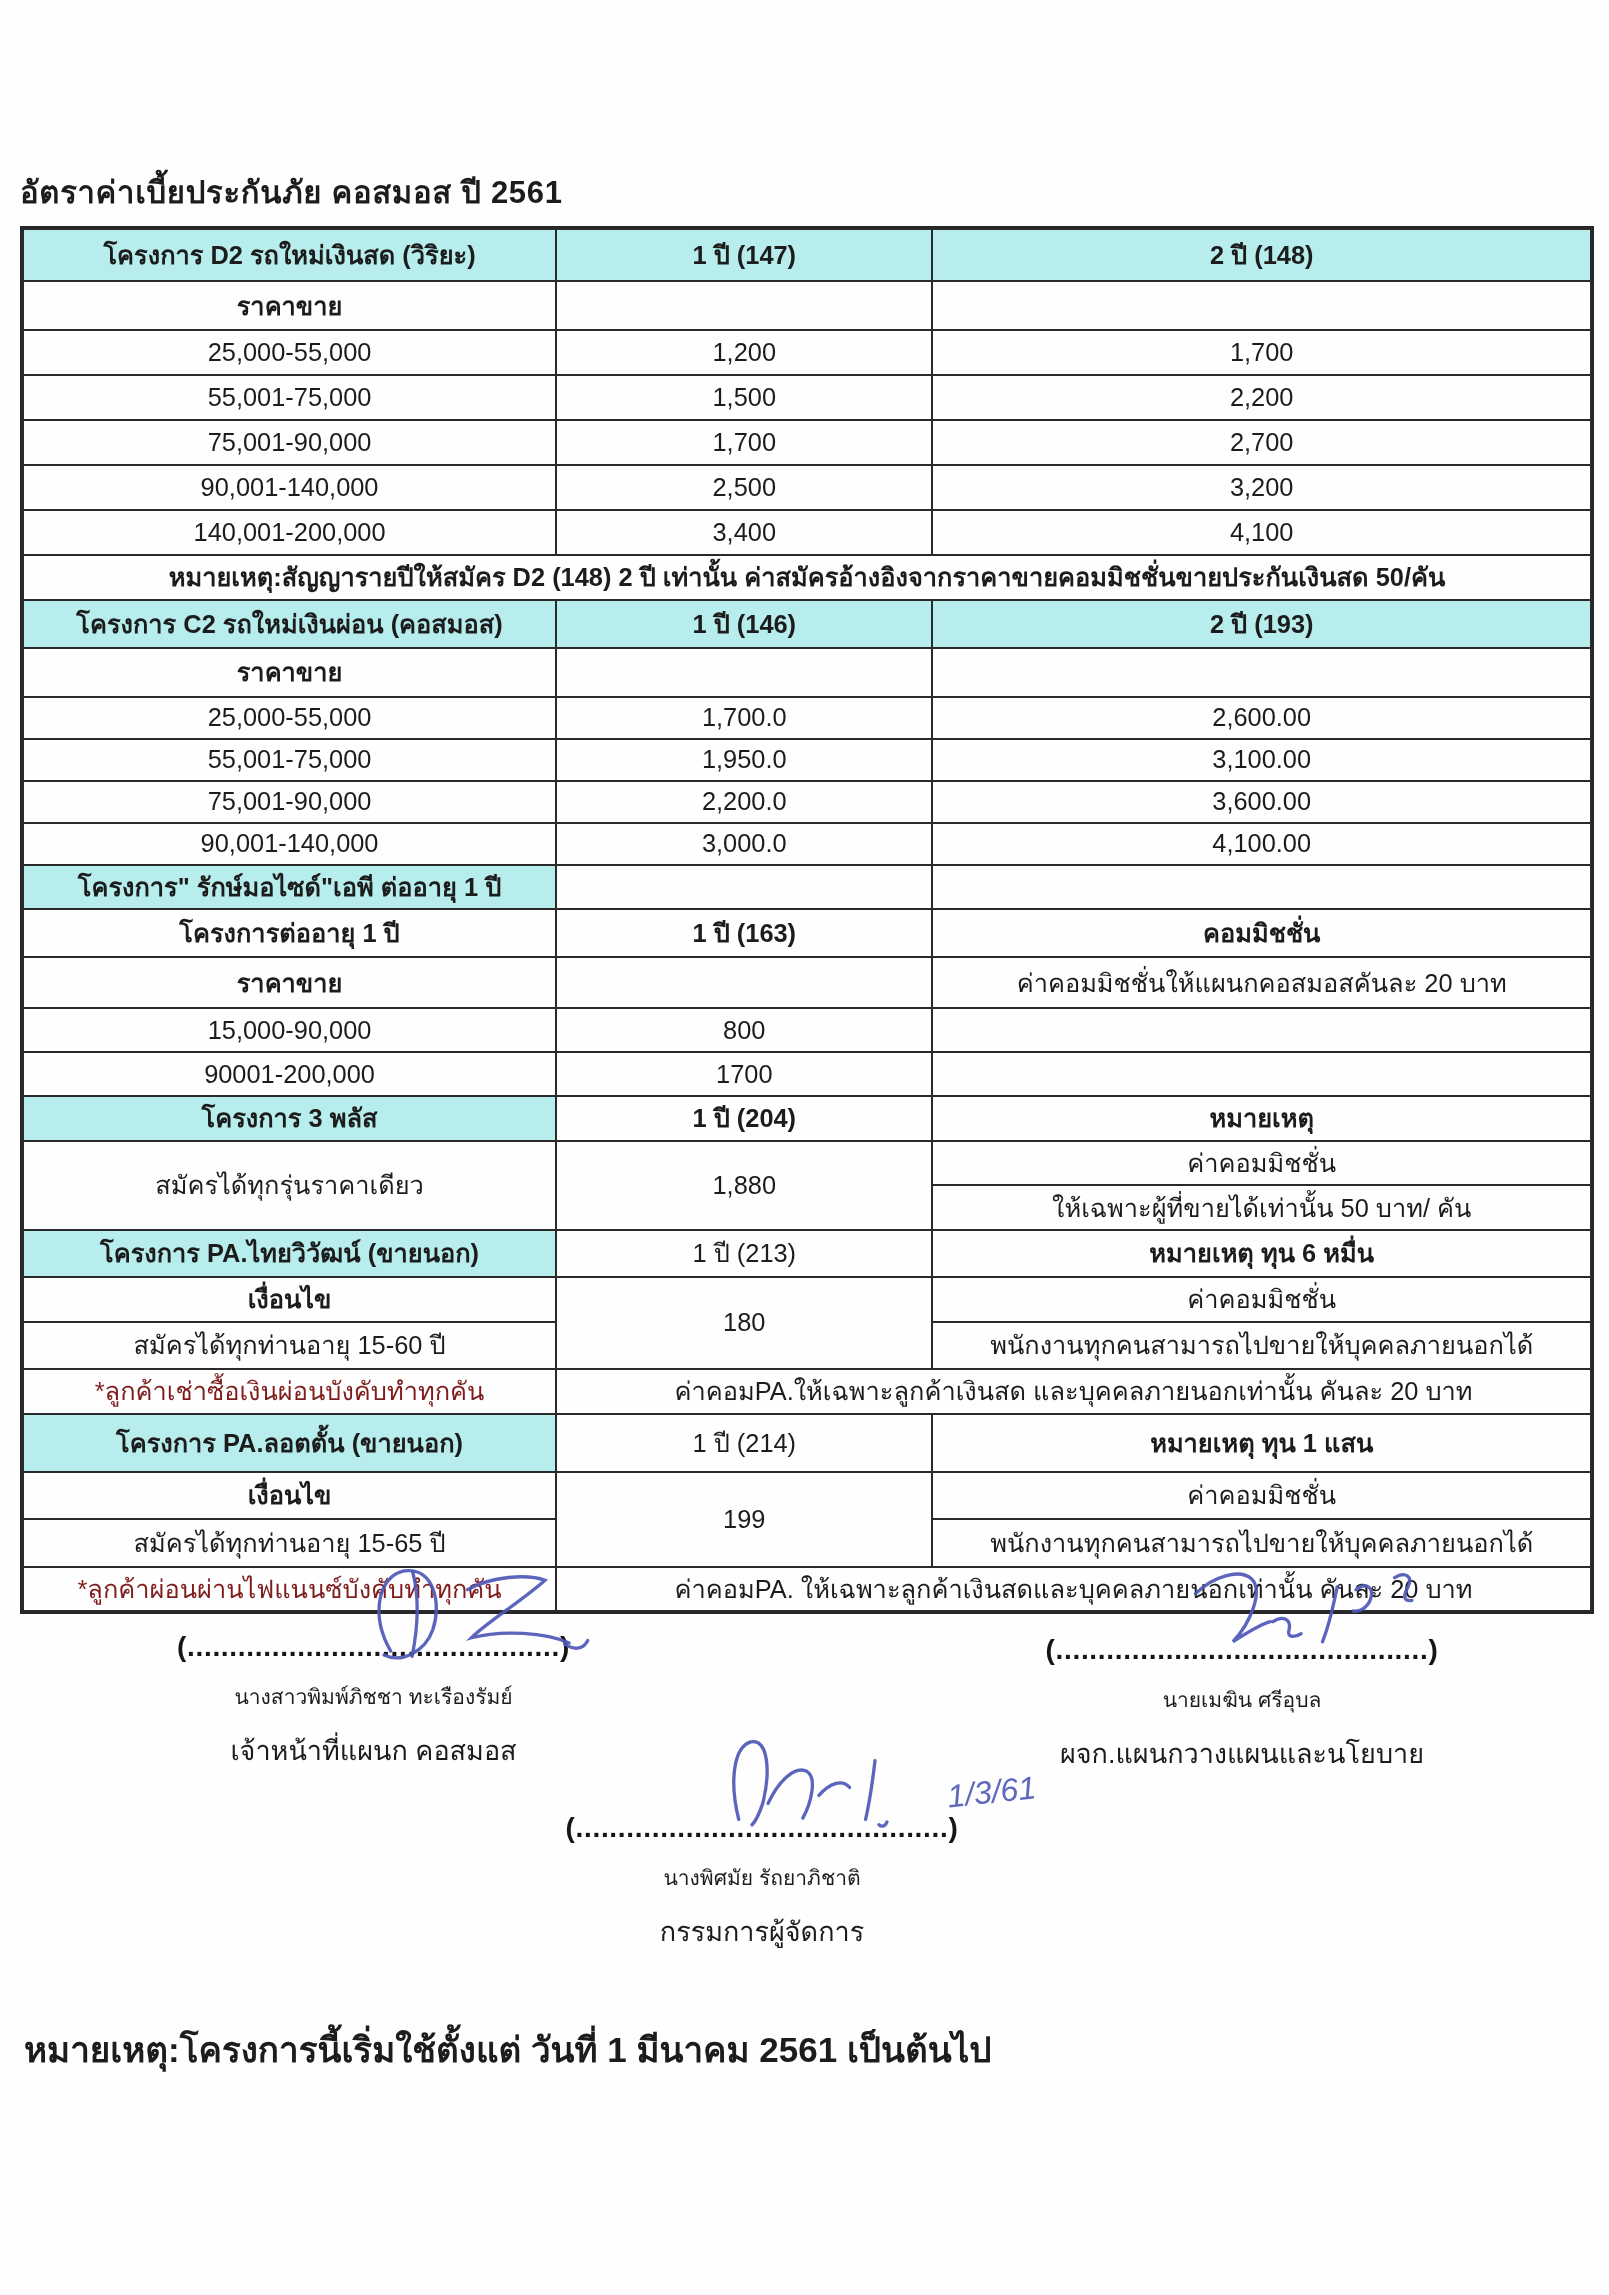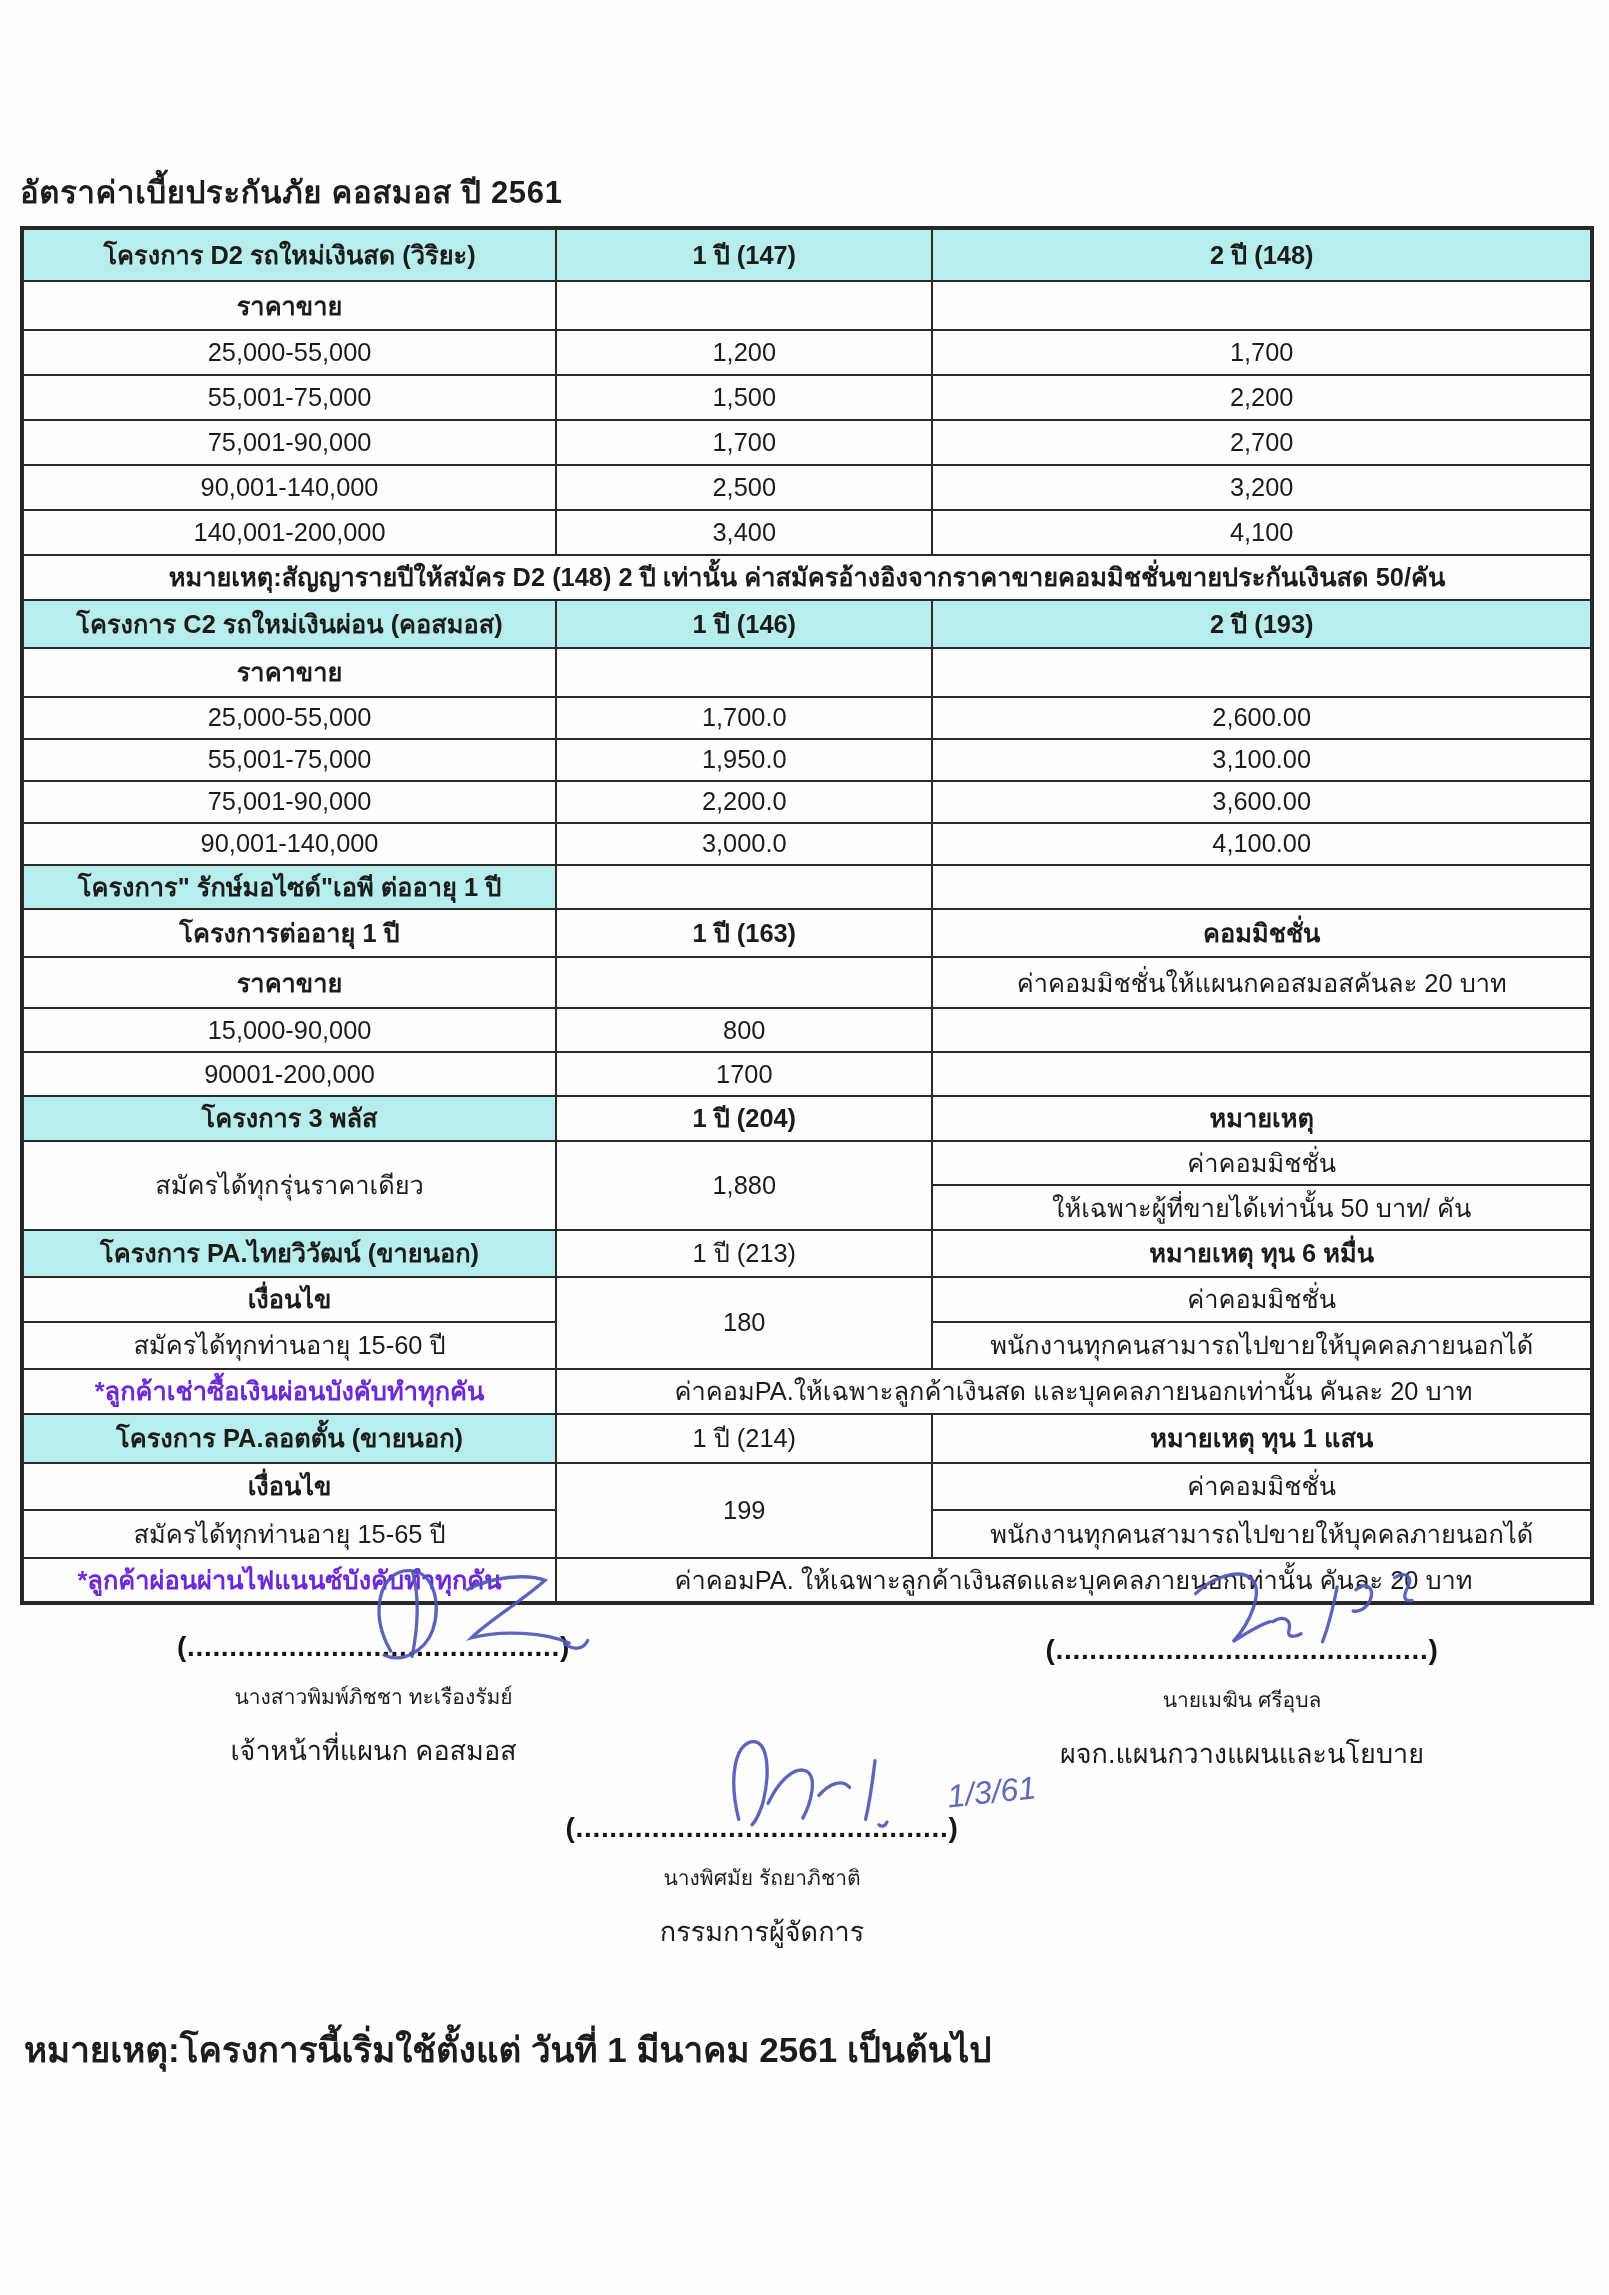--- a/index.html
+++ b/index.html
@@ -18,21 +18,21 @@
   }
   table.ratetable { width:100%; border-collapse:collapse; table-layout:fixed; }
   .ratetable td {
     border:2px solid #2a2a2a; text-align:center; vertical-align:middle;
     font-size:25.4px; padding:1.3px 6.7px; overflow:hidden;
   }
   .hl   { background:#b7edec; }
   .b    { font-weight:bold; }
   .hdr  { font-size:27px; font-weight:bold; }
   .left { text-align:left; }
-  .red  { color:#6d28d9; font-weight:bold; }
+  .red  { color:#7f1d1d; font-weight:normal; }
   .notecell { font-size:25px; }
   .sig { position:absolute; text-align:center; }
   .sig .line { font-size:28px; font-weight:600; letter-spacing:0.7px; color:#151515; white-space:nowrap; }
   .sig .name { margin-top:17.4px; font-size:21px; }
   .sig .role { margin-top:16px; font-size:27px; }
   .footnote {
     position:absolute; left:24px; top:2022px;
     font-size:35px; font-weight:bold;
   }
   .ink-overlay { position:absolute; left:0; top:0; z-index:5; pointer-events:none; }
@@ -178,21 +178,21 @@
       </tr>
       <tr style="height:47px">
         <td>สมัครได้ทุกท่านอายุ 15-60 ปี</td>
         <td>พนักงานทุกคนสามารถไปขายให้บุคคลภายนอกได้</td>
       </tr>
       <tr style="height:43px">
         <td class="red">*ลูกค้าเช่าซื้อเงินผ่อนบังคับทำทุกคัน</td>
         <td colspan="2">ค่าคอมPA.ให้เฉพาะลูกค้าเงินสด  และบุคคลภายนอกเท่านั้น คันละ 20 บาท</td>
       </tr>
 
-      <tr style="height:49px">
+      <tr style="height:58px">
         <td class="hl hdr">โครงการ PA.ลอตตั้น (ขายนอก)</td>
         <td>1 ปี (214)</td>
         <td class="hdr">หมายเหตุ ทุน 1 แสน</td>
       </tr>
       <tr style="height:47px">
         <td class="b">เงื่อนไข</td>
         <td rowspan="2">199</td>
         <td>ค่าคอมมิชชั่น</td>
       </tr>
       <tr style="height:48px">

